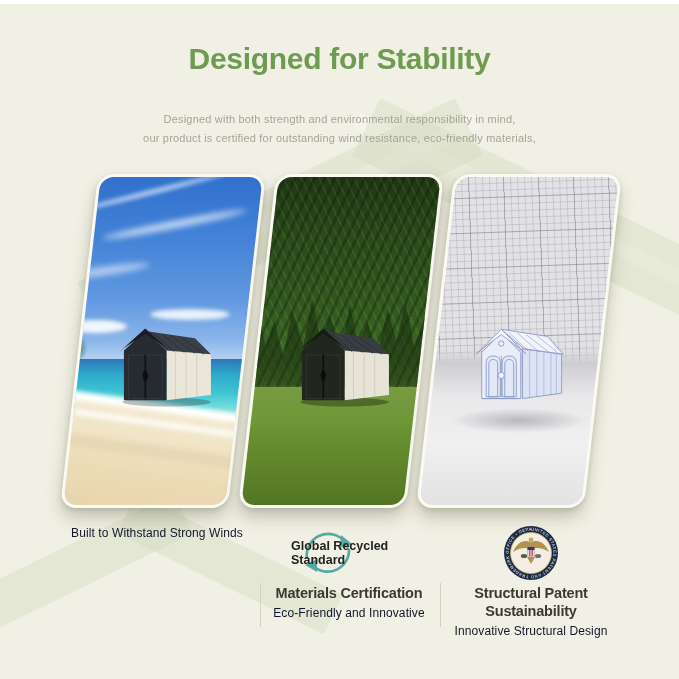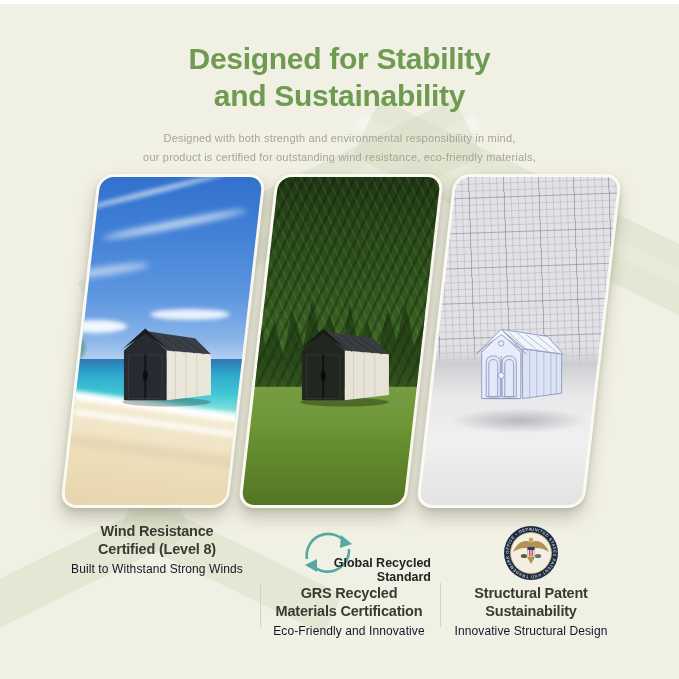--- a/index.html
+++ b/index.html
@@ -19,21 +19,21 @@
   .wm-s1{width:440px;height:16px;left:60px;top:205px;transform:rotate(-26deg);}
   .wm-s2{width:440px;height:16px;left:335px;top:205px;transform:rotate(26deg);}
 
   
   .title{
     position:absolute;top:36px;left:0;width:100%;z-index:2;
     text-align:center;color:#6f9b50;font-weight:bold;
     font-size:30px;line-height:37px;letter-spacing:-0.3px;
   }
   .subtitle{
-    position:absolute;top:125px;left:0;width:100%;z-index:2;
+    position:absolute;top:106px;left:0;width:100%;z-index:2;
     text-align:center;color:#a5a497;font-size:11px;line-height:19px;letter-spacing:.2px;
   }
 
   
   .panel{
     position:absolute;top:170px;width:168px;height:334px;z-index:3;
     border-radius:16px;border:3px solid #fbfaf2;overflow:hidden;background:#fff;
     transform:skewX(-6.5deg);
     box-shadow:0 10px 16px rgba(95,95,70,.30),0 2px 5px rgba(95,95,70,.18);
   }
@@ -91,38 +91,37 @@
   .badge-area{height:61px;display:flex;align-items:center;justify-content:center;margin-bottom:1px;}
   .cert-title{font-size:14.5px;font-weight:bold;color:#3a3a32;line-height:18px;letter-spacing:-0.2px;white-space:nowrap;}
   .cert-sub{margin-top:4px;font-size:12px;color:#0f172a;letter-spacing:.1px;white-space:nowrap;}
   .divider{position:absolute;top:579px;width:1px;height:44px;background:#d2d1c4;z-index:4;}
   .divider.d1{left:260px;}
   .divider.d2{left:440px;}
 
   
   .grs-badge{position:relative;width:170px;height:58px;margin:0 auto;}
   .grs-arrows{position:absolute;left:37px;top:2px;}
-  .grs-text{position:absolute;left:27px;width:140px;top:32px;
-    font-size:12.5px;font-weight:bold;color:#22221f;line-height:14px;text-align:right;}
+  .grs-text{position:absolute;left:27px;width:140px;top:15px;
+    font-size:12.5px;font-weight:bold;color:#22221f;line-height:14px;text-align:left;}
 </style>
 </head>
 <body>
 
 <div id="canvas">
 
   <div class="wm wm-a1"></div>
   <div class="wm wm-a2"></div>
   <div class="wm-stripe wm-s1"></div>
   <div class="wm-stripe wm-s2"></div>
   <div class="wm wm-b1"></div>
   <div class="wm wm-b2"></div>
 
   <div class="title">
     <div>Designed for Stability</div>
-    <div>and Sustainability</div>
   </div>
   <div class="subtitle">
     <div>Designed with both strength and environmental responsibility in mind,</div>
     <div>our product is certified for outstanding wind resistance, eco-friendly materials,</div>
   </div>
 
   <div class="panel p1" aria-label="Storage shed standing on a sandy beach shoreline under a blue sky with turquoise sea">
     <div class="scene">
       <div class="layer sky"></div>
       <div class="cloud cl1"></div>
@@ -211,44 +210,39 @@
           <path d="M54,100 L54,64 Q54,58 59,58 Q64,58 64,64 L64,100 Z"></path>
           <line x1="50" y1="54" x2="50" y2="100"></line>
           <circle cx="50" cy="76" r="3.5" fill="#eef2fb"></circle>
           <line x1="30" y1="102" x2="70" y2="102"></line>
         </g>
       </svg>
     </div>
   </div>
 
   <div class="cert c1">
-    <div class="cert-title">
-      <div>Wind Resistance</div>
-      <div>Certified (Level 8)</div>
-    </div>
     <div class="cert-sub">Built to Withstand Strong Winds</div>
   </div>
 
   <div class="cert c2">
     <div class="badge-area">
       <div class="grs-badge">
         <svg class="grs-arrows" width="54" height="54" viewBox="0 0 54 54">
           <path d="M6,33 A21.5,21.5 0 0 1 44,16" fill="none" stroke="#55a9a2" stroke-width="2.6"></path>
           <polygon points="40,9 51,18 39,22" fill="#55a9a2"></polygon>
           <path d="M48,23 A21.5,21.5 0 0 1 12,40" fill="none" stroke="#55a9a2" stroke-width="2.6"></path>
           <polygon points="16,46 4,39 16,33" fill="#55a9a2"></polygon>
         </svg>
         <div class="grs-text">
           <div>Global Recycled</div>
           <div>Standard</div>
         </div>
       </div>
     </div>
     <div class="cert-title">
-      <div>GRS Recycled</div>
       <div>Materials Certification</div>
     </div>
     <div class="cert-sub">Eco-Friendly and Innovative</div>
   </div>
 
   <div class="cert c3">
     <div class="badge-area">
       <svg width="56" height="56" viewBox="0 0 56 56">
         <defs>
           <path id="sealRing" d="M28,5.5 A22.5,22.5 0 1 1 27.99,5.5"></path>

